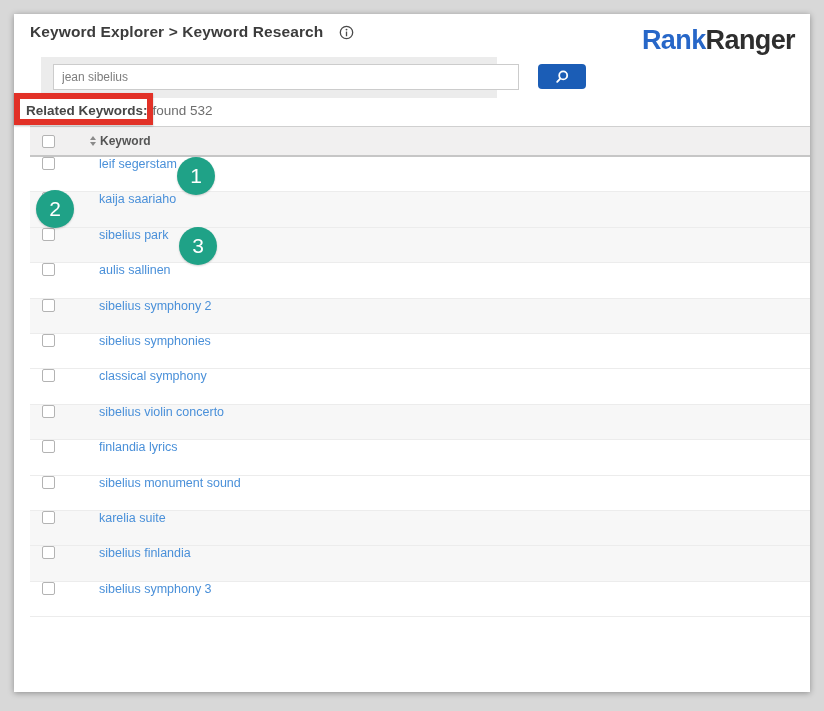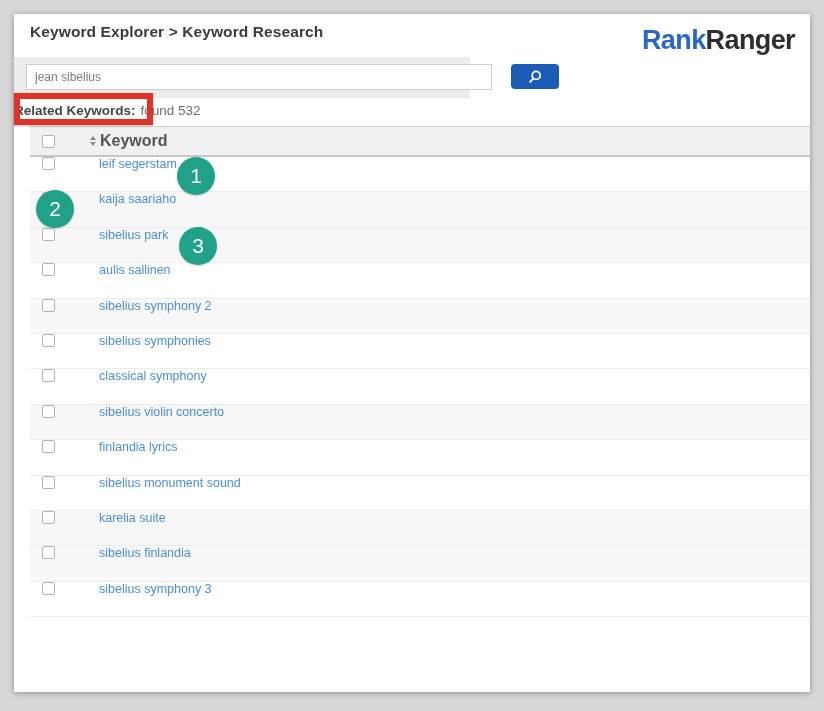--- a/index.html
+++ b/index.html
@@ -12,62 +12,62 @@
   }
   .card {
     position:absolute; left:14px; top:14px; width:796px; height:678px;
     background: var(--card-bg,#fff);
     box-shadow: 0 1px 6px rgba(0,0,0,.35);
   }
   
   .page-title {
     position:absolute; left:16px; top:9px;
     font-size:15.5px; font-weight:bold; color:var(--title-color,#3c3c3c);
-    letter-spacing:.1px; display:flex; align-items:center; gap:16px;flex-direction:column;
+    letter-spacing:.1px; display:flex; align-items:center; gap:16px;
   }
   .info-icon { display:inline-flex; width:15px; height:15px; }
   .logo {
     position:absolute; right:15px; top:11px;
     font-size:27px; font-weight:bold; letter-spacing:-.6px;
   }
   .logo .blue { color:var(--logo-blue,#2767c8);text-align:right; }
   .logo .dark { color:var(--logo-dark,#2e2e2e); }
   
   .search-strip {
-    position:absolute; left:0; top:43px; width:456px; height:41px;
+    position:absolute; left:27px; top:43px; width:456px; height:41px;
     background:var(--strip-bg,#ececec);
   }
   .search-input {
     position:absolute; left:12px; top:7px; width:466px; height:26px;
     border:1px solid #ccc; background:#fff; font-size:12px; color:#7d7d7d;
     padding:0 8px; font-family:inherit; outline:none;
   }
   .search-button {
     position:absolute; left:497px; top:7px; width:48px; height:25px;
     background:var(--button-blue,#1b5db6); border:none; border-radius:4px;
     display:flex; align-items:center; justify-content:center; cursor:pointer;
   }
   
   .results-bar {
-    position:absolute; left:0; top:84px; height:26px;
+    position:absolute; left:12px; top:84px; height:26px;
     font-size:13.5px; line-height:26px; color:var(--text-gray,#6e6e6e);
     white-space:nowrap;
   }
   .results-bar .lbl { font-weight:bold; color:#474747; margin-right:5px; }
   
   .ktable {
     position:absolute; left:16px; top:112px; width:780px;
   }
   .thead {
     height:31px; background:var(--header-row-bg,#f1f0f0);
     border-top:1px solid #d0d0d0; border-bottom:2px solid #c6c6c6;
     display:flex; align-items:center;
   }
   .thead .col-label {
-    font-size:16px; font-weight:bold; color:#555;
+    font-size:12px; font-weight:bold; color:#555;
     display:flex; align-items:center; gap:4px; cursor:pointer;
   }
   .sort-icon { display:inline-flex; flex-direction:column; gap:2px; margin-left:35px; }
   .sort-icon i { display:block; width:0; height:0; border-left:3.5px solid transparent; border-right:3.5px solid transparent; }
   .sort-icon .up { border-bottom:4px solid #8a8a8a; }
   .sort-icon .dn { border-top:4px solid #8a8a8a; }
   .trow {
     height:35.4px; display:flex; align-items:flex-start;
     border-bottom:1px solid #ececec;
   }

